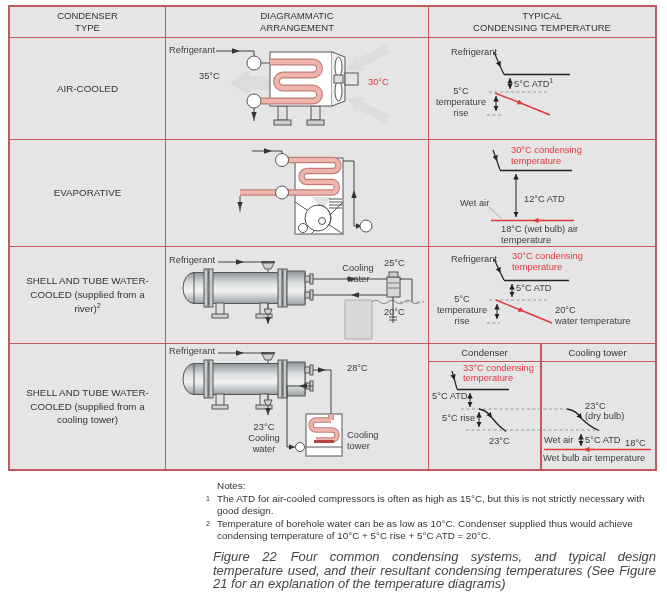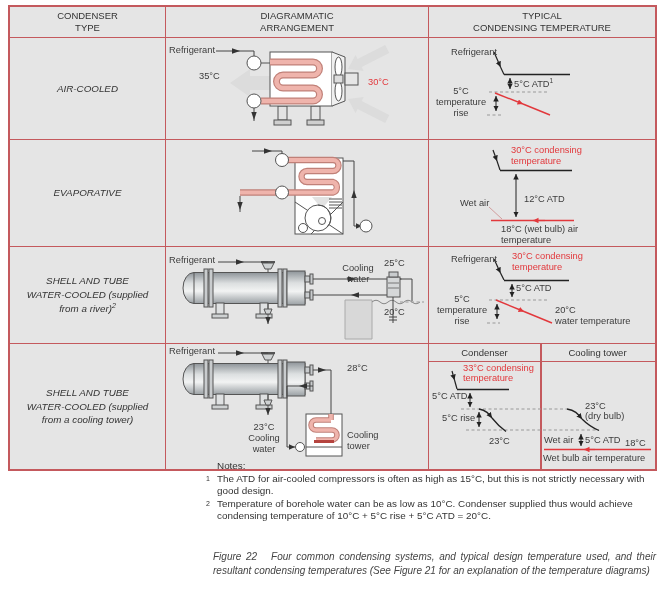--- a/index.html
+++ b/index.html
@@ -10,43 +10,43 @@
   .tbl{position:absolute;left:8px;top:5px;width:649px;height:466px;border:2px solid var(--bred);
        box-sizing:border-box;display:grid;grid-template-columns:156px 263px 1fr;
        grid-template-rows:31px 102px 107px 97px 1fr;background:#e5e5e5;}
   .c{position:relative;border-right:1.5px solid var(--bred);border-bottom:1.5px solid var(--bred);
      box-sizing:border-box;overflow:hidden;}
   .no-r{border-right:none;} .no-b{border-bottom:none;}
 
   .hd{display:flex;flex-direction:column;align-items:center;justify-content:center;
       text-align:center;font-size:9.5px;line-height:1.25;color:#333;}
   .typecell{display:flex;align-items:center;justify-content:center;text-align:center;
-      font-size:9.8px;line-height:1.4;padding:0 16px;color:#333;font-style:italic;}
+      font-size:9.8px;line-height:1.4;padding:0 16px;color:#333;}
   .typecell sup{font-size:7px;}
 
   .lbl{position:absolute;font-size:9.3px;line-height:1.18;white-space:nowrap;color:#3c3c3c;}
   .lbl.w{white-space:normal;}
   .lbl.ctr{text-align:center;}
   .red{color:var(--ared);}
   .lbl sup{font-size:6.5px;}
 
   svg{position:absolute;left:0;top:0;display:block;}
 
   .t4hdr{position:absolute;left:0;top:0;width:100%;height:17px;display:grid;
          grid-template-columns:111px 1fr;border-bottom:1.5px solid var(--bred);box-sizing:content-box;}
   .t4hdr div{display:flex;align-items:center;justify-content:center;font-size:9.5px;color:#333;}
   .t4div{position:absolute;left:111px;top:0;bottom:0;width:1.5px;background:var(--bred);}
   .t4body{position:absolute;left:0;top:18.5px;width:228px;height:107px;}
 
-  .notes{position:absolute;left:201px;top:460px;width:460px;font-size:9.9px;line-height:12.6px;color:#333;}
+  .notes{position:absolute;left:201px;top:480px;width:460px;font-size:9.9px;line-height:12.6px;color:#333;}
   .notes .nt{margin-left:16px;}
   .note{position:relative;padding-left:16px;}
   .note sup{position:absolute;left:5px;top:0px;font-size:7px;}
 
-  .caption{position:absolute;left:213px;top:550px;width:443px;font-size:10px;line-height:13.5px;
+  .caption{position:absolute;left:213px;top:550px;width:443px;font-size:13px;line-height:13.5px;
            font-style:italic;color:#444;text-align:justify;}
   .caption .gap{display:inline-block;width:14px;}
 </style>
 </head>
 <body>
 
 <svg width="0" height="0" style="position:absolute">
   <defs>
     <marker id="mA" orient="auto-start-reverse" markerUnits="userSpaceOnUse" markerWidth="8" markerHeight="7" refX="5.5" refY="2.75">
       <path d="M0,0 L5.5,2.75 L0,5.5 z" fill="#222"></path>

